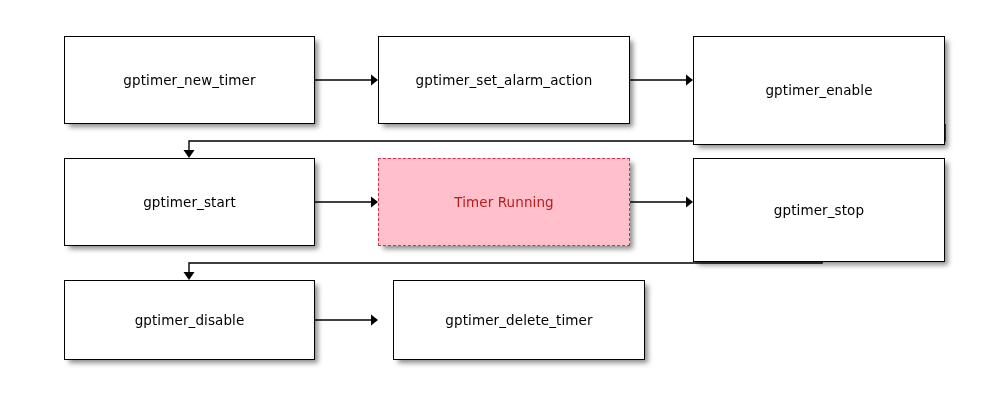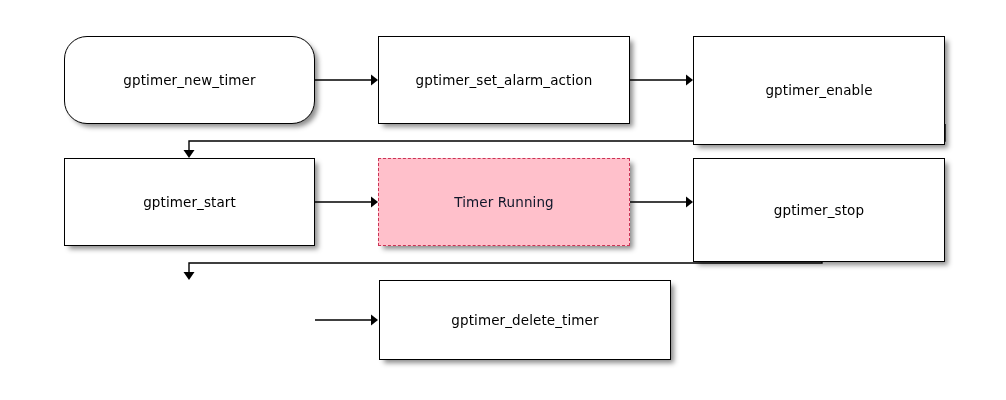--- a/index.html
+++ b/index.html
@@ -30,21 +30,21 @@
     letter-spacing: 0.1px;
     box-shadow: 4px 4px 5px -1px rgba(0,0,0,0.45);
   }
   .node .lbl {
     display: block;
     white-space: nowrap;
   }
   .node.running {
     background: #ffc0cb;
     border: 1.5px dashed #cc3355;
-    color: #0f172a;
+    color: #b91c1c;
   }
   svg.wires {
     position: absolute;
     left: 0;
     top: 0;
     width: 1006px;
     height: 400px;
     overflow: visible;
     pointer-events: none;
   }
@@ -91,21 +91,21 @@
       <path d="M 822 246 L 822 263 L 189 263 L 189 272"></path>
       <polygon class="arrowhead" points="183.5,272 194.5,272 189,280"></polygon>
     </g>
 
     <g>
       <line x1="315" y1="320" x2="371" y2="320"></line>
       <polygon class="arrowhead" points="371,314.5 378,320 371,325.5"></polygon>
     </g>
   </svg>
 
-  <div class="node" style="left:64px; top:36px; width:251px; height:88px;border-radius:23px;">
+  <div class="node" style="left:64px; top:36px; width:251px; height:88px;">
     <span class="lbl">gptimer_new_timer</span>
   </div>
 
   <div class="node" style="left:378px; top:36px; width:252px; height:88px; flex-direction:row;">
     <span class="lbl">gptimer_set_alarm_action</span>
   </div>
 
   <div class="node" style="left:693px; top:36px; width:252px; height:109px;">
     <span class="lbl">gptimer_enable</span>
   </div>
@@ -115,18 +115,21 @@
   </div>
 
   <div class="node running" style="left:378px; top:158px; width:252px; height:88px;">
     <span class="lbl">Timer Running</span>
   </div>
 
   <div class="node" style="left:693px; top:158px; width:252px; height:104px;">
     <span class="lbl">gptimer_stop</span>
   </div>
 
+  <div class="node" style="left:64px; top:280px; width:251px; height:80px;">
+    <span class="lbl">gptimer_disable</span>
+  </div>
 
-  <div class="node" style="left:379px; top:280px; width:292px; height:80px;">
+  <div class="node" style="left:393px; top:280px; width:252px; height:80px;">
     <span class="lbl">gptimer_delete_timer</span>
   </div>
 
 </div>
 
 </body></html>

